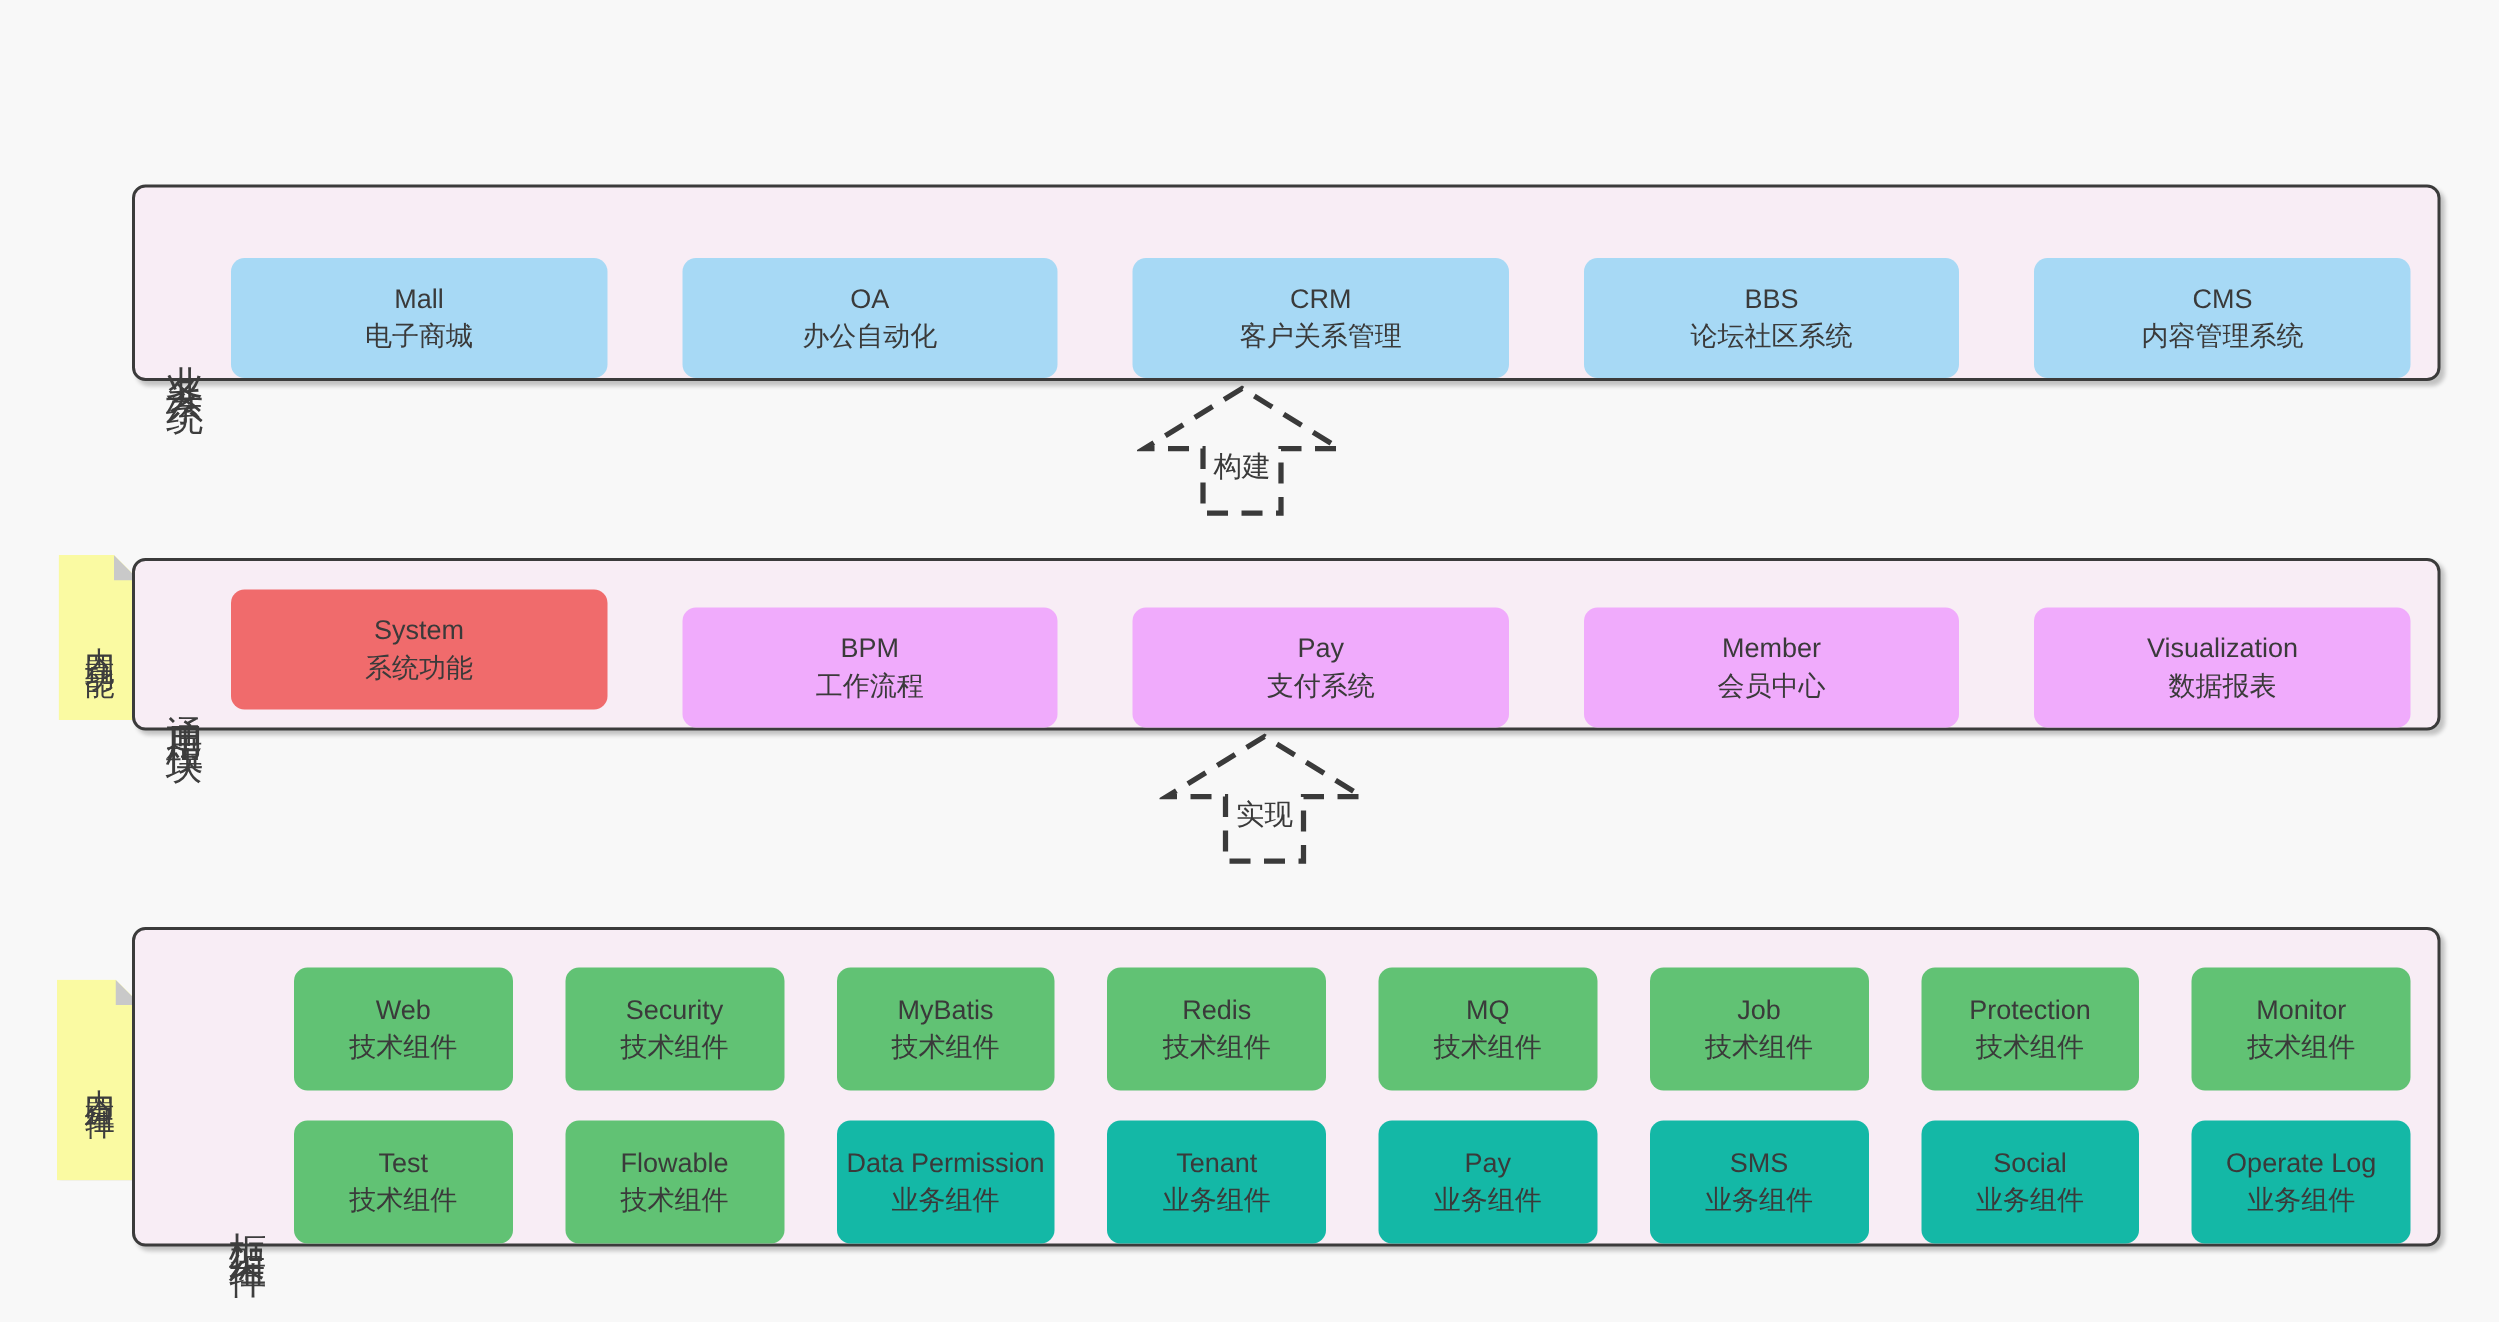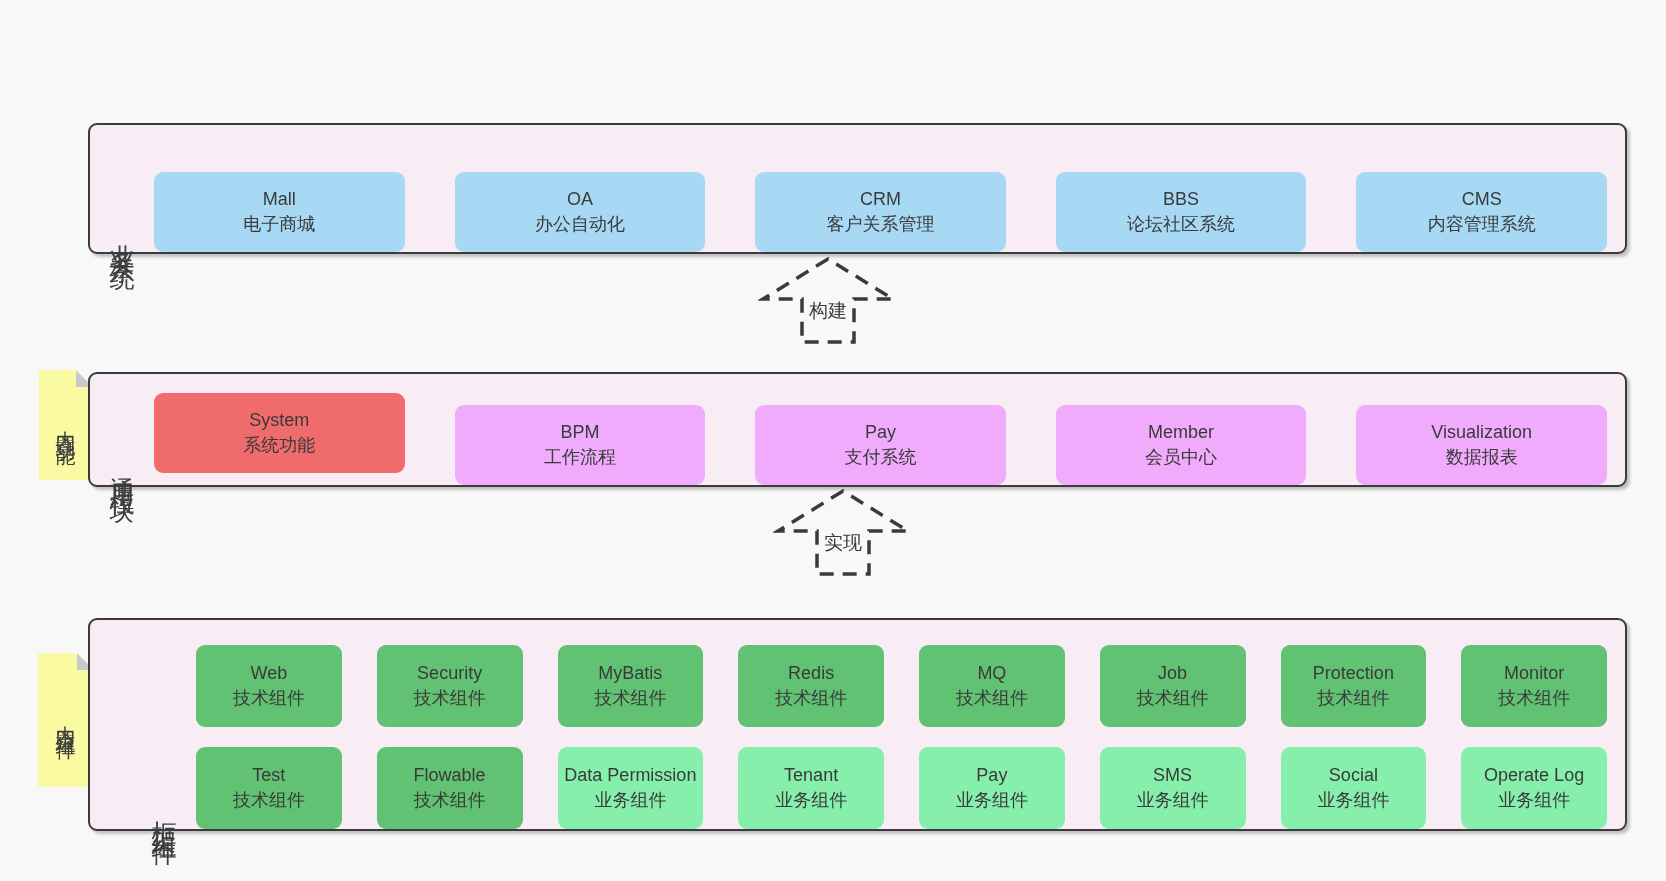--- a/index.html
+++ b/index.html
@@ -50,21 +50,21 @@
     flex:1; height:80px; border-radius:9px;
     display:flex; flex-direction:column; align-items:center; justify-content:center;
     font-size:18px; line-height:25px; text-align:center; color:#3a3a3a;
     padding:0 6px;
   }
   .rows .box { height:82px; }
   .blue   { background:#a7d9f5; }
   .red    { background:#f06b6c; }
   .pink   { background:#f0abfc;margin-top:12px; }
   .green  { background:#61c274; }
-  .lgreen { background:#86efac; }
+  .lgreen { background:#14b8a6; }
 
   
   .arrow { position:absolute; width:140px; height:90px; }
   .arrow-1 { left:758px; top:256px; }
   .arrow-2 { left:773px; top:488px; }
   .arrow svg { position:absolute; left:0; top:0; }
   .arrow-label {
     position:absolute; left:50%; top:42px; transform:translateX(-50%);
     font-size:19px; background:#f8f8f8; padding:0 3px; white-space:nowrap; color:#3a3a3a;
   }

